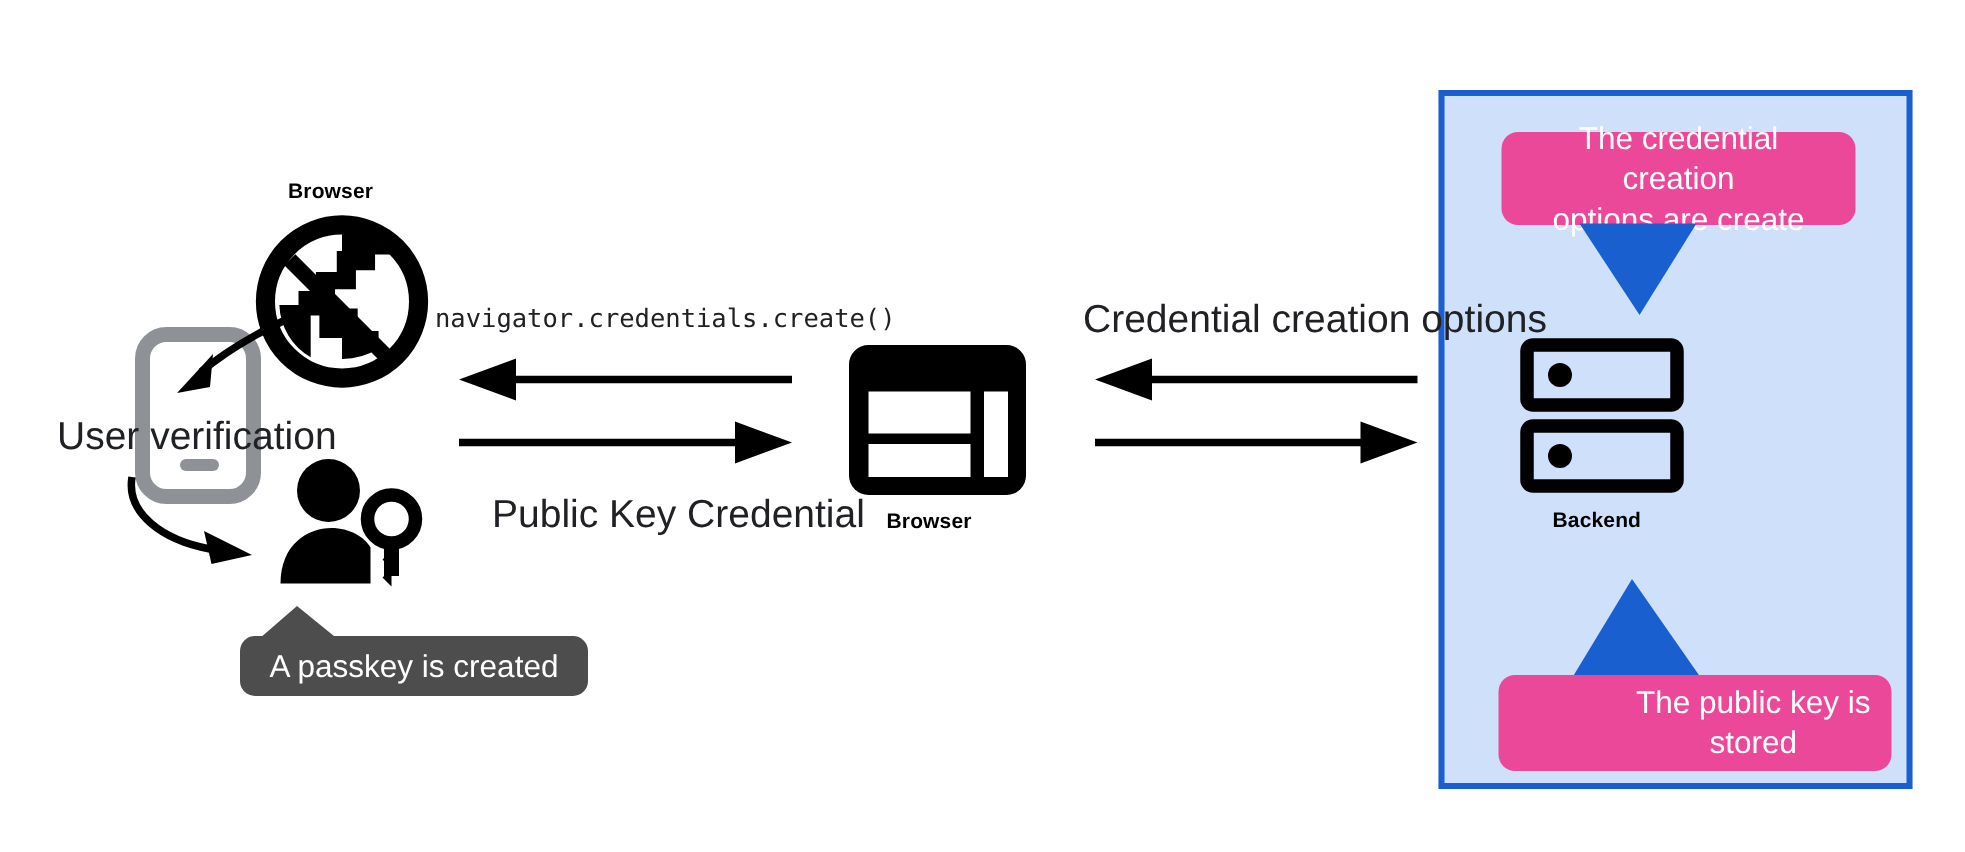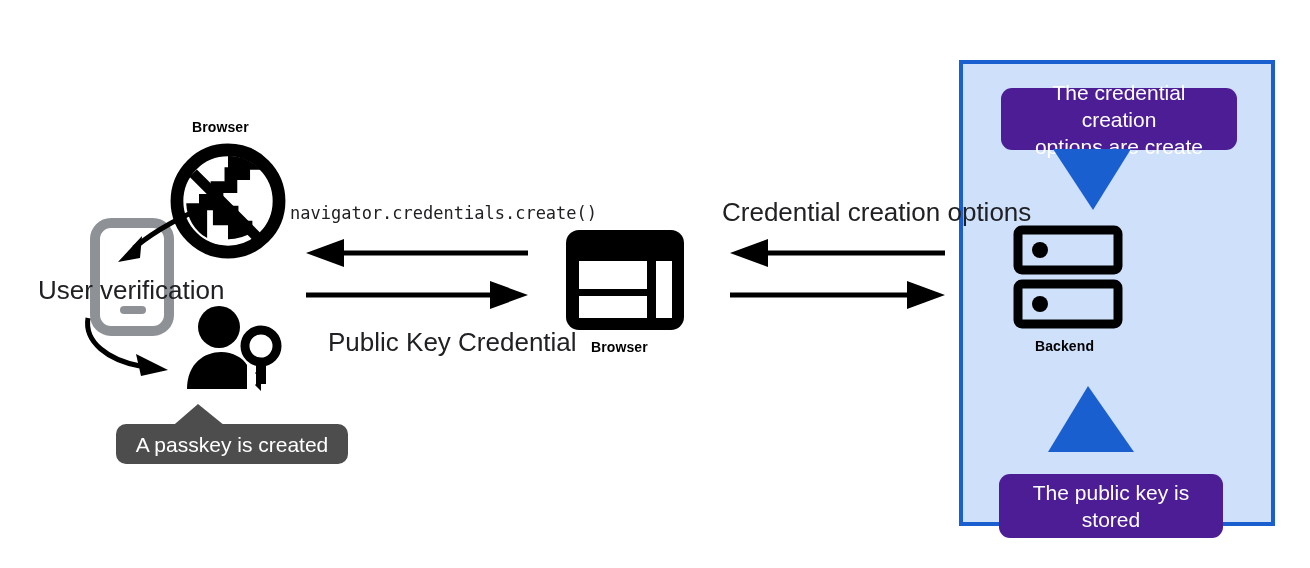--- a/index.html
+++ b/index.html
@@ -50,21 +50,21 @@
     top: 60px;
     width: 316px;
     height: 466px;
     background: #cfe0fb;
     border: 4px solid #1a5fd0;
     box-sizing: border-box;
   }
 
   
   .callout-blue {
-    background: #4c1d95;
+    background: #ec4899;
     border-radius: 11px;
     color: #ffffff;
     font-size: 21px;
     line-height: 27px;
     text-align: center;
     display: flex;
     align-items: center;
     justify-content: center;
     padding: 7px 14px;
     box-sizing: border-box;
@@ -74,20 +74,21 @@
     border-radius: 10px;
     color: #ffffff;
     font-size: 21px;
     line-height: 27px;
     text-align: center;
     display: flex;
     align-items: center;
     justify-content: center;
     padding: 7px 16px;
     box-sizing: border-box;
+    margin-left: 44px;
   }
 
   
   svg { display: block; overflow: visible; }
 </style>
 </head>
 <body>
 
 <div class="stage">
 
@@ -213,20 +214,20 @@
       <circle cx="26" cy="78" r="8" fill="#000"></circle>
     </svg>
   </div>
   <div class="abs label-bold" style="left:1035px; top:338px;">Backend</div>
 
   <div class="abs" style="left:1048px; top:386px;">
     <svg width="86" height="66" viewBox="0 0 86 66">
       <path d="M40 0 L86 66 L0 66 Z" fill="#1a5fd0"></path>
     </svg>
   </div>
-  <div class="abs callout-blue" style="left:999px; top:474px; width:224px; height:64px;">
+  <div class="abs callout-blue" style="left:999px; top:450px; width:262px; height:64px;justify-content:flex-end;">
     <div>
       <div>The public key is</div>
       <div>stored</div>
     </div>
   </div>
 
 </div>
 
 </body></html>

